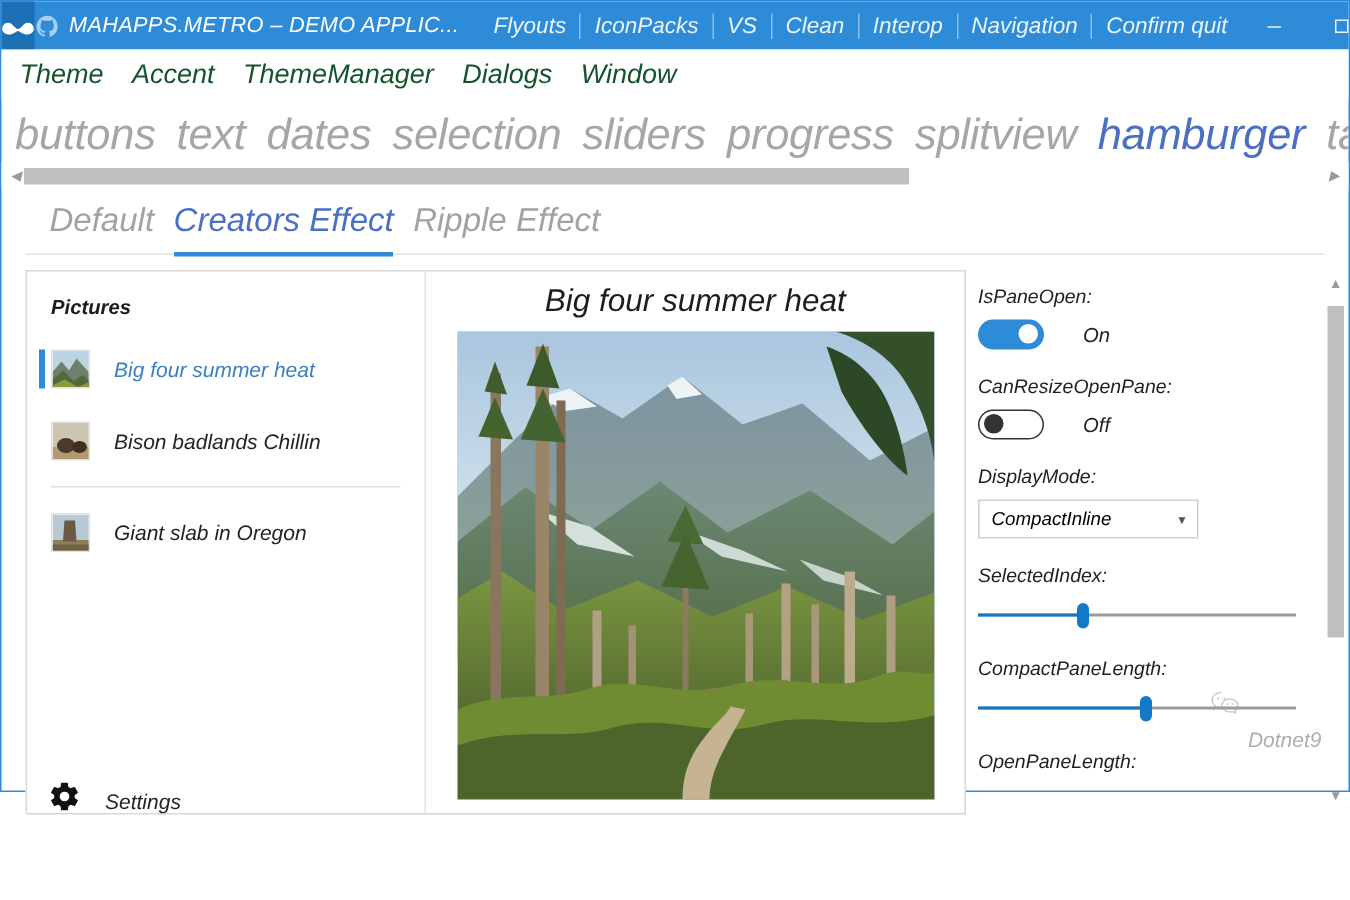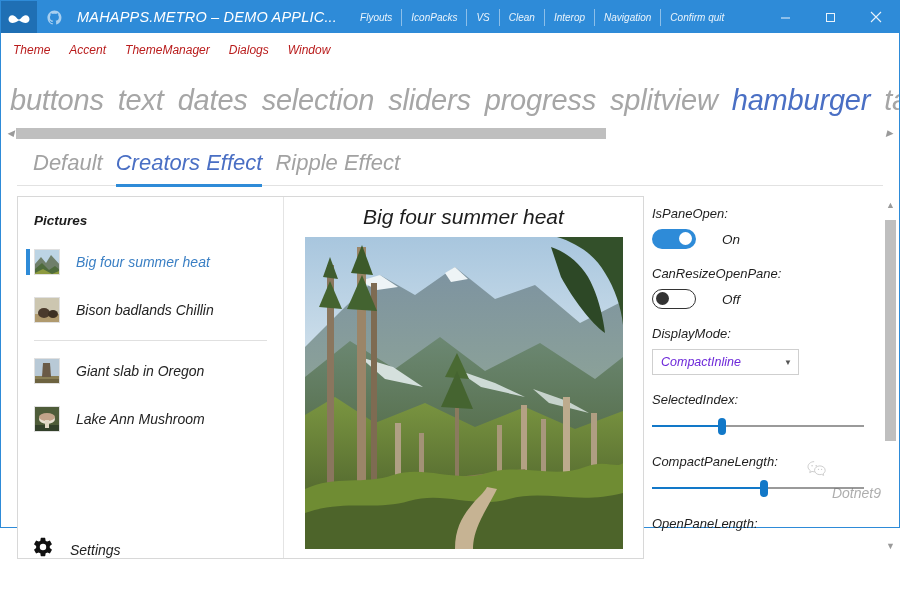--- a/index.html
+++ b/index.html
@@ -36,21 +36,21 @@
     display: flex; align-items: center; justify-content: center;
     opacity: .85;
   }
   .app-title {
     font-size: 14.5px; letter-spacing: .2px;
     margin-left: 6px; margin-right: 14px;
     white-space: nowrap; color: #fff;
   }
   .tb-menu { display: flex; align-items: center; height: 32px; }
   .tb-item {
-    font-size: 10px; padding: 0 9px;
+    font-size: 15px; padding: 0 9px;
     height: 17px; line-height: 17px;
     color: #eaf4fc; white-space: nowrap;
     border-right: 1px solid rgba(255,255,255,.45);
   }
   .tb-item:last-child { border-right: none; }
   .tb-spacer { flex: 1 1 auto; }
   .wnd-btns { display: flex; height: 32px; }
   .wnd-btn {
     width: 45px; height: 32px;
     display: flex; align-items: center; justify-content: center;
@@ -59,29 +59,29 @@
   .wnd-btn.close { width: 46px; }
 
   
   .menubar {
     height: 33px; flex: 0 0 33px;
     display: flex; align-items: center;
     padding-left: 12px; gap: 19px;
     background: #ffffff;
   }
   .menubar span {
-    font-size: 12px; color: #b91c1c; white-space: nowrap;
+    font-size: 18px; color: #14532d; white-space: nowrap;
   }
 
   
   .tabstrip {
     flex: 0 0 42px;
-    display: flex; 
+    display: flex; align-items: flex-end;
     padding-left: 9px; gap: 14px;
-    overflow: hidden; white-space: nowrap; margin-top: 16px;
+    overflow: hidden; white-space: nowrap;
   }
   .tab-main {
     font-size: 29px; color: #a6a6a6;
     font-weight: 300; line-height: 36px;
     letter-spacing: -.2px;
   }
   .tab-main.active { color: #4a6fc4; }
 
   
   .hscroll {
@@ -216,21 +216,21 @@
   .toggle.on .knob { background: #fff; right: 4px; }
   .toggle.off .knob { background: #333; left: 3px; top: 2px; }
   .toggle-text { font-size: 13.5px; color: #1f1f1f; margin-left: 12px; }
 
   .combo {
     width: 147px; height: 26px;
     border: 1px solid #cfcfcf; background: #fff;
     display: flex; align-items: center;
     padding: 0 6px 0 8px;
   }
-  .combo .val { font-size: 12.5px; color: #6d28d9; flex: 1 1 auto; }
+  .combo .val { font-size: 12.5px; color: #000000; flex: 1 1 auto; }
   .combo .arrow { color: #555; font-size: 8px; }
 
   .slider { position: relative; height: 22px; width: 212px; }
   .slider .track {
     position: absolute; top: 10px; left: 0; right: 0;
     height: 2px; background: #9a9a9a;
   }
   .slider .fill {
     position: absolute; top: 10px; left: 0;
     height: 2px; background: #1278c8;
@@ -396,33 +396,20 @@
             <svg width="26" height="26" viewBox="0 0 26 26">
               <rect width="26" height="26" fill="#b8c9d6"></rect>
               <rect y="17" width="26" height="9" fill="#8a7f55"></rect>
               <path d="M8 4 L15 4 L16 18 L7 18 Z" fill="#6a5a46"></path>
               <path d="M0 20 L26 20 L26 26 L0 26 Z" fill="#6d6340"></path>
             </svg>
           </div>
           <div class="label">Giant slab in Oregon</div>
         </div>
 
-        <div class="pic-item">
-
-          <div class="thumb">
-            <svg width="26" height="26" viewBox="0 0 26 26">
-              <rect width="26" height="26" fill="#4e5c39"></rect>
-              <rect y="18" width="26" height="8" fill="#32402a"></rect>
-              <ellipse cx="12" cy="12" rx="8" ry="5" fill="#e8e0d2"></ellipse>
-              <ellipse cx="12" cy="10" rx="8" ry="4" fill="#c2a48a"></ellipse>
-              <rect x="10" y="13" width="4" height="8" fill="#ded6c4"></rect>
-            </svg>
-          </div>
-          <div class="label">Lake Ann Mushroom</div>
-        </div>
 
         <div class="pane-spacer"></div>
 
         <div class="settings-item">
           <svg width="22" height="22" viewBox="0 0 24 24">
             <path fill="#111" d="M19.4 13c.04-.32.06-.66.06-1s-.02-.68-.07-1l2.11-1.63c.19-.15.24-.42.12-.64l-2-3.46c-.12-.22-.39-.3-.61-.22l-2.49 1c-.52-.4-1.08-.73-1.69-.98l-.38-2.65A.5.5 0 0 0 14 2h-4a.5.5 0 0 0-.5.42l-.38 2.65c-.61.25-1.17.59-1.69.98l-2.49-1c-.23-.09-.49 0-.61.22l-2 3.46c-.13.22-.07.49.12.64L4.57 11c-.05.32-.09.66-.09 1s.02.68.07 1l-2.11 1.63c-.19.15-.24.42-.12.64l2 3.46c.12.22.39.3.61.22l2.49-1c.52.4 1.08.73 1.69.98l.38 2.65c.03.24.24.42.5.42h4c.25 0 .46-.18.5-.42l.38-2.65c.61-.25 1.17-.59 1.69-.98l2.49 1c.23.09.49 0 .61-.22l2-3.46c.12-.22.07-.49-.12-.64L19.4 13zM12 15.5A3.5 3.5 0 1 1 12 8.5a3.5 3.5 0 0 1 0 7z"></path>
           </svg>
           <span class="label">Settings</span>
         </div>
       </div>

